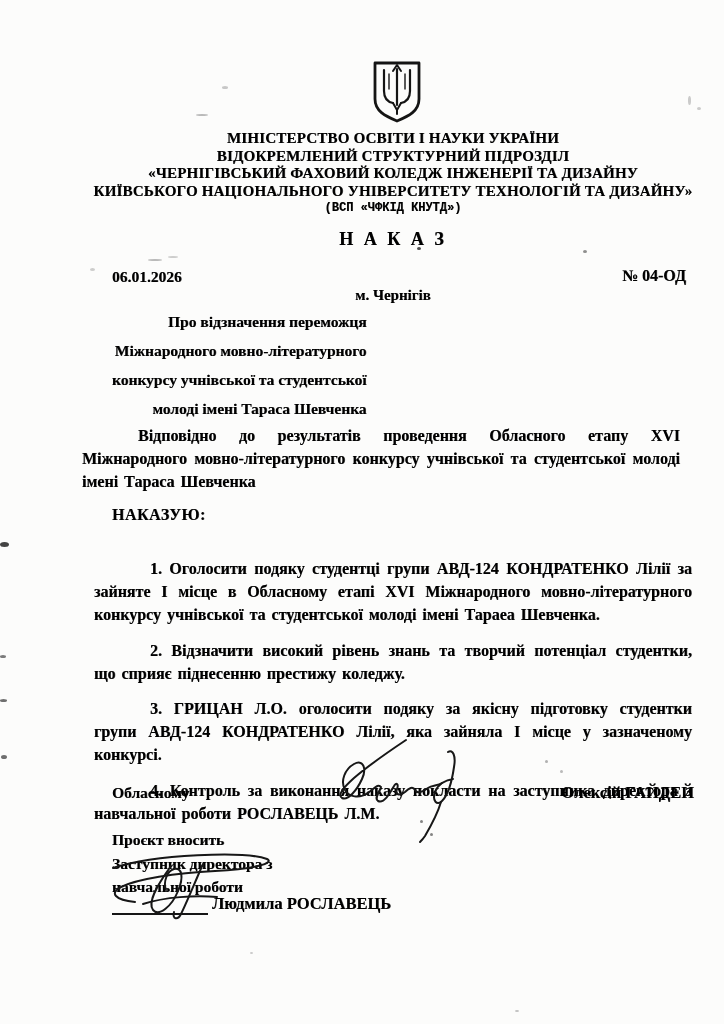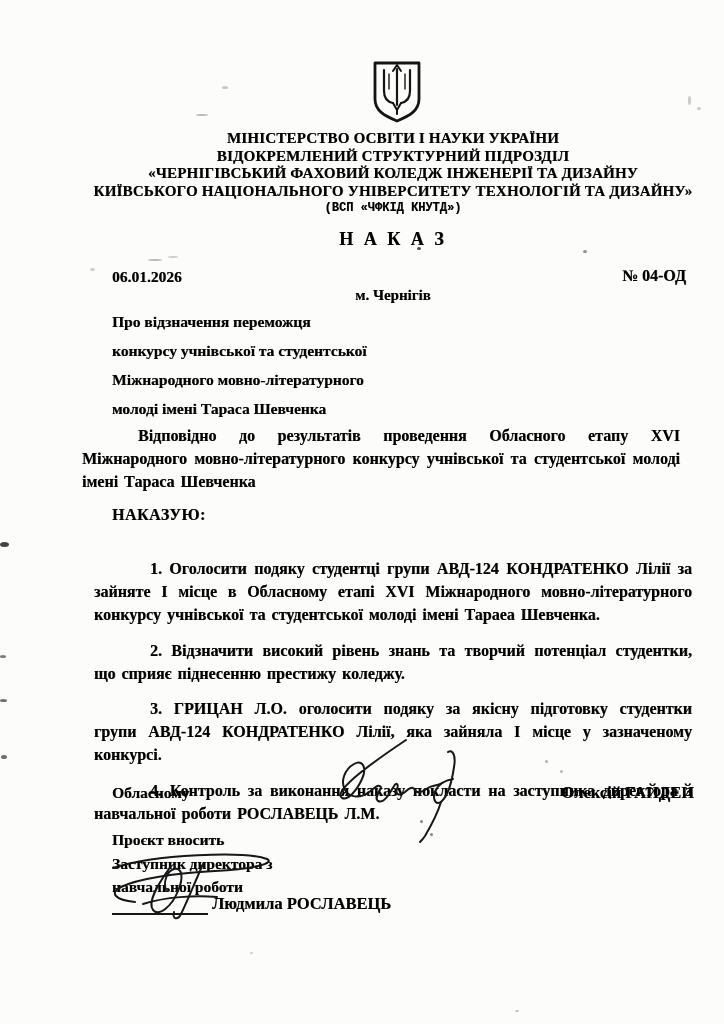--- a/index.html
+++ b/index.html
@@ -16,21 +16,21 @@
   .emblem { position:absolute; left:371px; top:61px; }
   .lh-line  { font-size:15px; font-weight:bold; line-height:17.5px; letter-spacing:0.2px; }
   .lh-small { font-size:12px; font-weight:bold; line-height:17.5px;font-family:Liberation Mono, monospace; }
 
   .order-title { top:229px; font-size:18px; font-weight:bold; letter-spacing:3px; }
 
   .date    { left:112px; top:268px; font-size:15.5px; font-weight:bold; }
   .place   { top:270px; font-size:15px; font-weight:bold;margin-top:17px; }
   .number  { right:38px; top:267px; font-size:16px; font-weight:bold; }
 
-  .subject { left:112px; top:307px; font-size:15.5px; font-weight:bold; line-height:29px; }
+  .subject { left:112px; top:307px; font-size:15.5px; font-weight:bold; line-height:29px;text-align:right; }
 
   .para {
     left:82px; width:598px; font-size:16px; font-weight:bold;
     line-height:23.2px; text-align:justify; text-indent:56px;
     word-spacing:2px; margin:0;
   }
   .preamble { top:424px; }
   .orderword { left:112px; top:506px; font-size:16px; font-weight:bold; letter-spacing:0.5px; }
   .items { left:82px; top:545px; width:598px; }
   .items p { margin:12px; }
@@ -75,22 +75,22 @@
   </div>
 
   <div class="band order-title ink">Н А К А З</div>
 
   <div class="abs date ink">06.01.2026</div>
   <div class="band place ink">м. Чернігів</div>
   <div class="abs number ink">№ 04-ОД</div>
 
   <div class="abs subject ink">
     <div>Про відзначення переможця</div>
+    <div>Міжнародного мовно-літературного</div>
     <div>конкурсу учнівської та студентської</div>
-    <div>Міжнародного мовно-літературного</div>
     <div>молоді імені Тараса Шевченка</div>
   </div>
 
   <p class="abs para preamble ink">Відповідно до результатів проведення Обласного етапу XVI Міжнародного мовно-літературного конкурсу учнівської та студентської молоді імені Тараса Шевченка</p>
 
   <div class="abs orderword ink">НАКАЗУЮ:</div>
 
   <div class="abs items">
     <p class="para ink" style="position:static">1. Оголосити подяку студентці групи АВД-124 КОНДРАТЕНКО Лілії за зайняте І місце в Обласному етапі XVI Міжнародного мовно-літературного конкурсу учнівської та студентської молоді імені Тараеа Шевченка.</p>
     <p class="para ink" style="position:static">2. Відзначити високий рівень знань та творчий потенціал студентки, що сприяє піднесенню престижу коледжу.</p>

